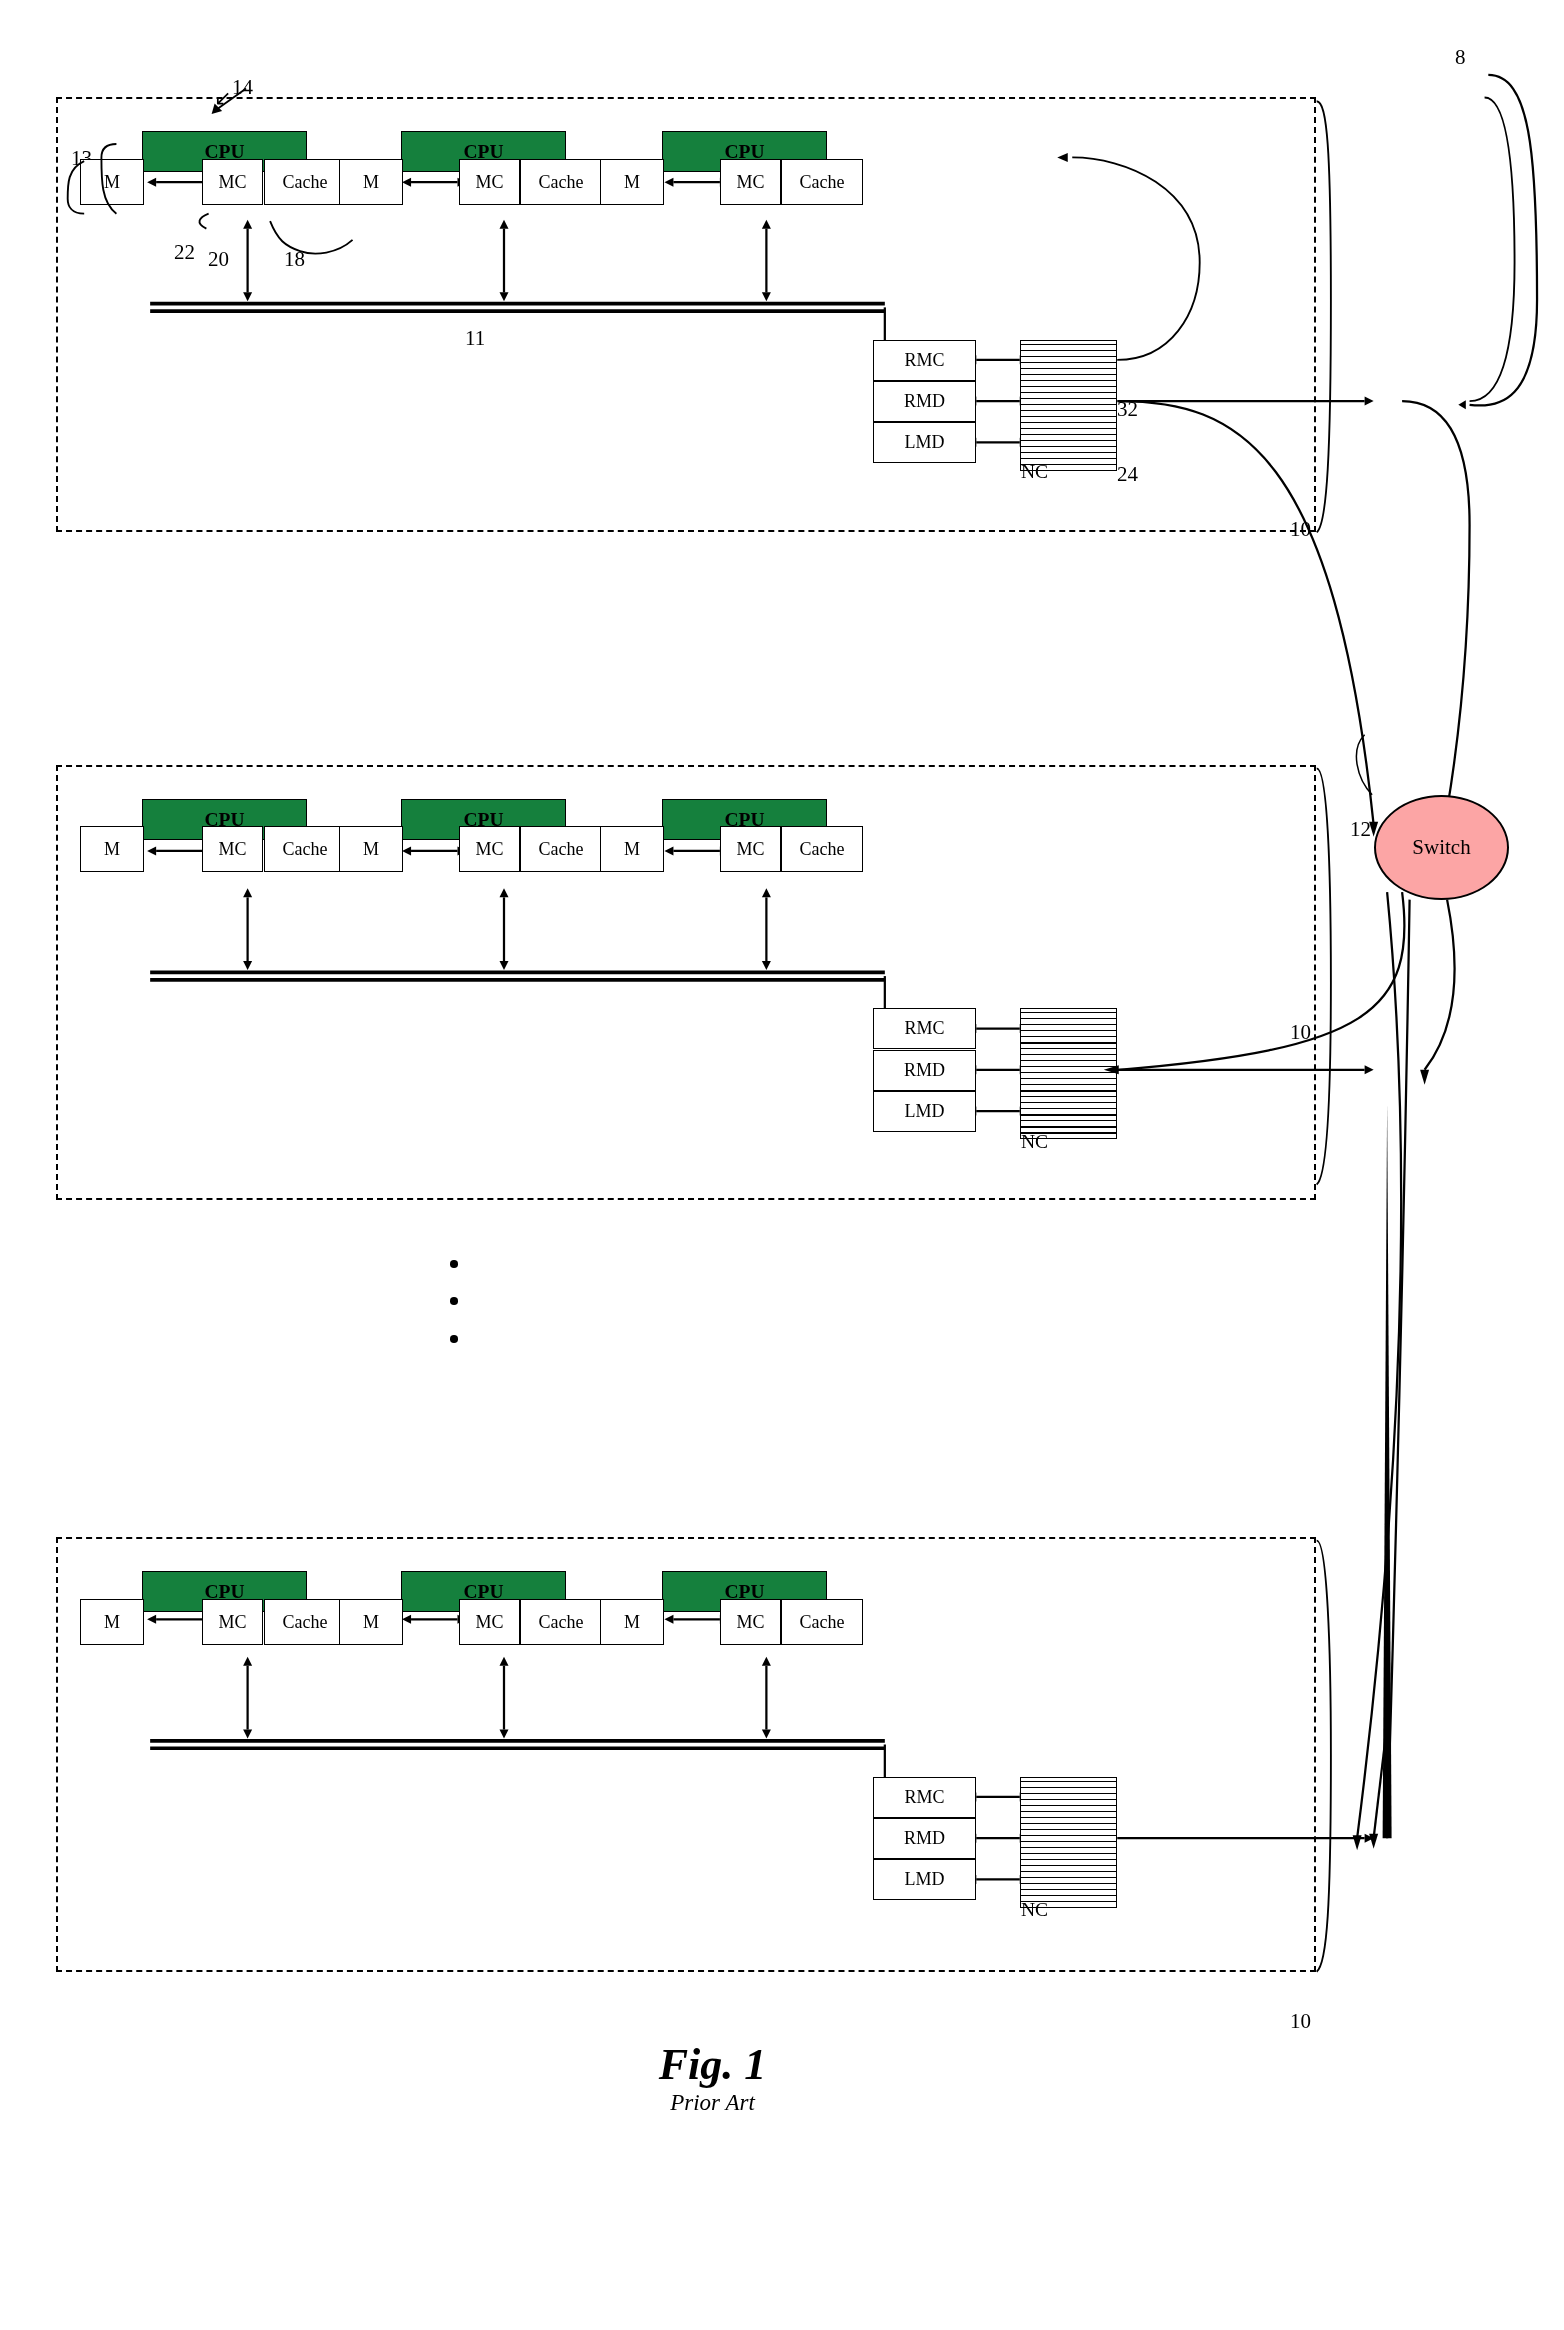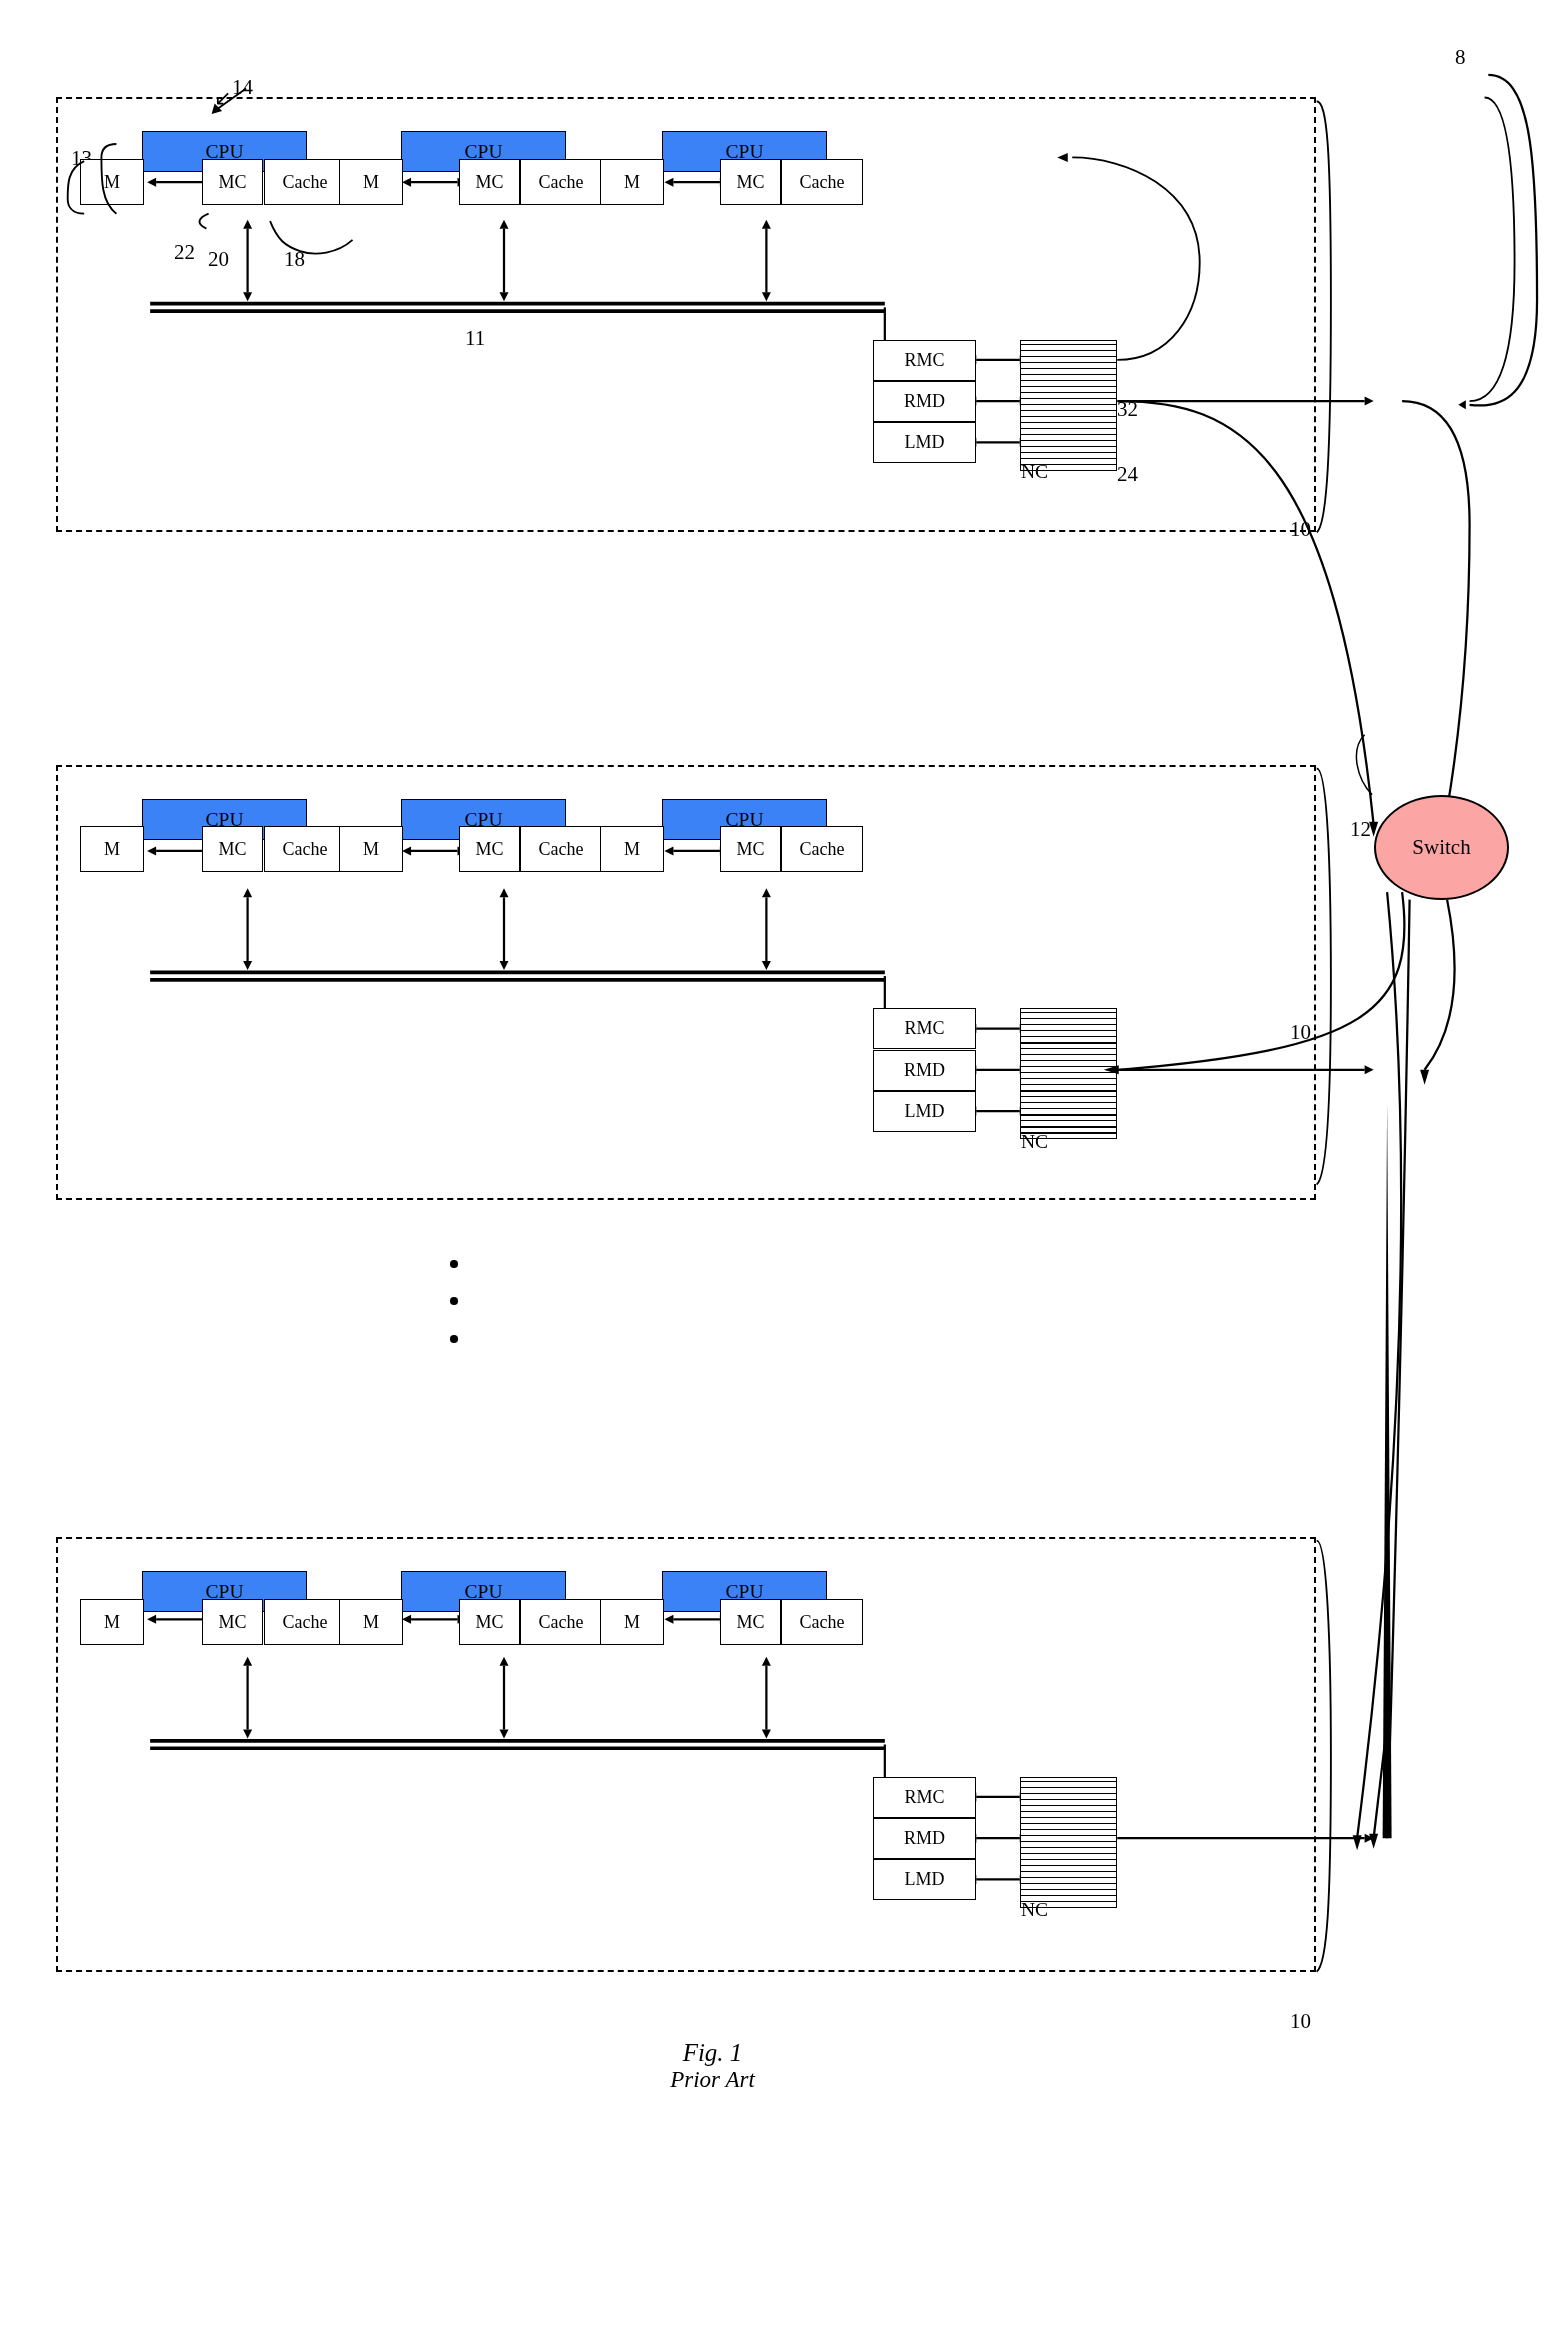--- a/index.html
+++ b/index.html
@@ -31,26 +31,26 @@
     .node-box {
       position: absolute;
       border: 2.2px dashed #000;
       background: transparent;
     }
 
     
     .cpu-label-box {
       position: absolute;
       border: 1.5px solid #000;
-      background: #3b82f6;
+      background: #15803d;
       display: flex;
       align-items: center;
       justify-content: center;
       font-size: 19.5px;
-      font-weight: normal;
+      font-weight: bold;
     }
 
     
     .comp-box {
       position: absolute;
       border: 1.5px solid #000;
       background: #fff;
       display: flex;
       align-items: center;
       justify-content: center;
@@ -83,21 +83,22 @@
     }
 
     
     .fig-caption {
       position: absolute;
       text-align: center;
       font-size: 30px;
     }
     .fig-caption .fig-title {
       font-style: italic;
-      font-size: 25px;
+      font-size: 44px;
+      font-weight: bold;
     }
     .fig-caption .fig-sub {
       font-style: italic;
       font-size: 23px;
     }
 
     
     .dot {
       position: absolute;
       width: 7.5px;

